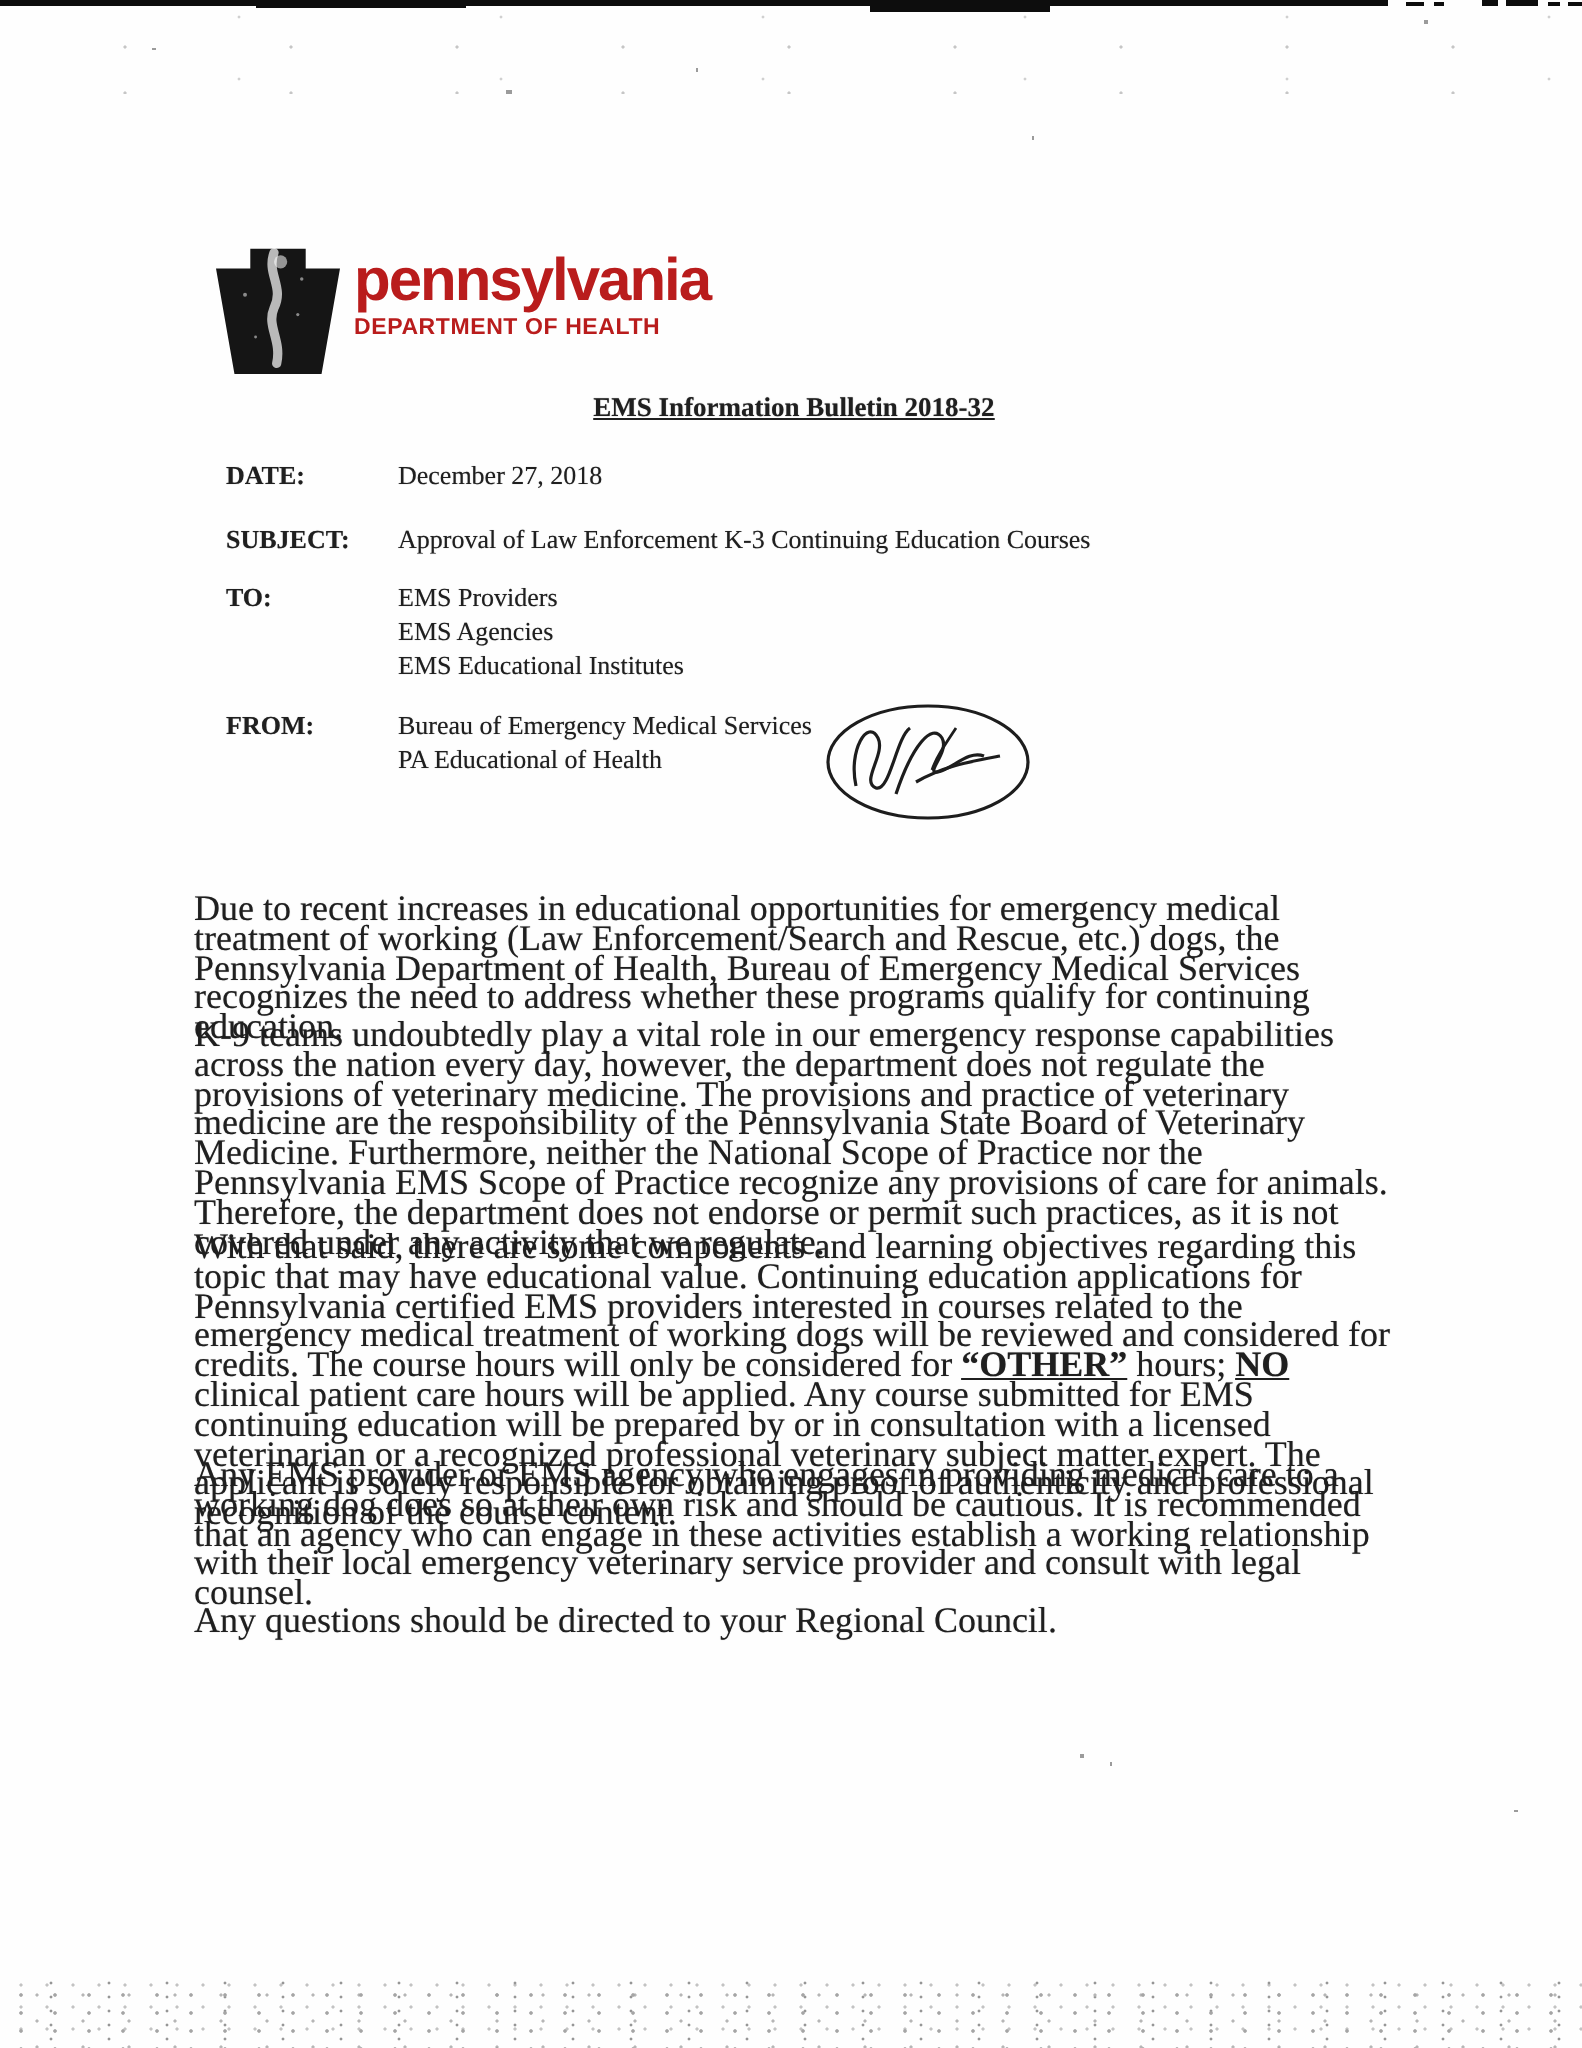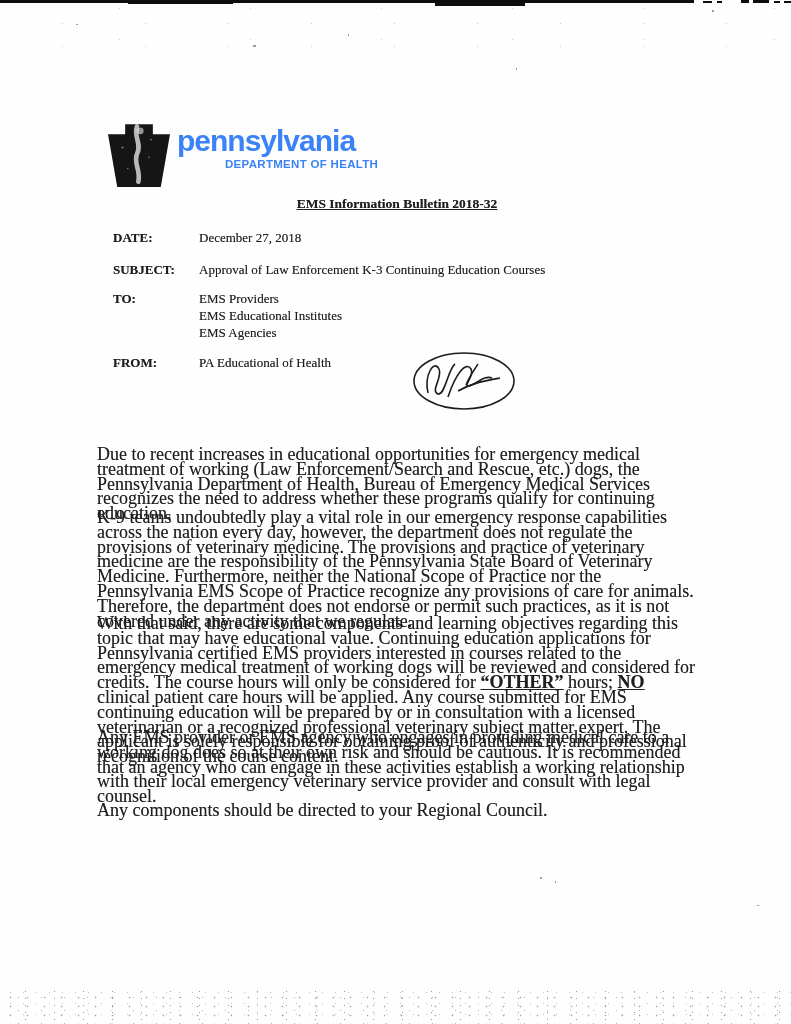--- a/index.html
+++ b/index.html
@@ -33,23 +33,23 @@
       radial-gradient(circle, #9a9a9a 0.6px, transparent 1px),
       radial-gradient(circle, #ababab 0.5px, transparent 0.9px);
     background-size:83px 23px, 131px 31px;
     background-position:21px 5px, 54px 17px;
   }
   .speck{position:absolute;background:#9b9b9b;}
 
   
   .letterhead{position:absolute;left:108px;top:120px;display:flex;align-items:flex-start;}
   .keystone{width:62px;height:68px;display:block;}
-  .lh-text{margin-left:7px;margin-top:6px;font-family:"Liberation Sans", sans-serif;color:#3b82f6;}
+  .lh-text{margin-left:7px;margin-top:6px;font-family:"Liberation Sans", sans-serif;color:#b91c1c;}
   .brand{font-size:30px;font-weight:700;letter-spacing:-1px;line-height:30px;}
-  .dept{font-size:11.5px;font-weight:700;letter-spacing:.3px;margin-top:2px;margin-left:48px;}
+  .dept{font-size:11.5px;font-weight:700;letter-spacing:.3px;margin-top:2px;}
 
   
   .title{
     position:absolute;left:97px;top:196px;width:600px;
     text-align:center;font-size:13.5px;font-weight:700;
     text-decoration:underline;
     text-shadow:0 0 .5px rgba(20,20,20,.55);
   }
 
   
@@ -125,45 +125,46 @@
     <div class="meta-label">SUBJECT:</div>
     <div class="meta-value">
       <div>Approval of Law Enforcement K-3 Continuing Education Courses</div>
     </div>
   </div>
 
   <div class="meta-row" style="top:290px;">
     <div class="meta-label">TO:</div>
     <div class="meta-value">
       <div>EMS Providers</div>
+      <div>EMS Agencies</div>
       <div>EMS Educational Institutes</div>
-      <div>EMS Agencies</div>
     </div>
   </div>
 
   <div class="meta-row" style="top:354px;">
     <div class="meta-label">FROM:</div>
     <div class="meta-value">
+      <div>Bureau of Emergency Medical Services</div>
       <div>PA Educational of Health</div>
     </div>
   </div>
 
   <svg class="signature" viewBox="0 0 104 62" aria-hidden="true">
     <ellipse cx="52" cy="32" rx="50" ry="28" fill="none" stroke="#1d1d1d" stroke-width="1.6"></ellipse>
     <path d="M16,44 C12,26 22,10 27,20 C31,28 18,42 26,45 C33,47 36,20 43,15" fill="none" stroke="#1d1d1d" stroke-width="1.6"></path>
     <path d="M36,48 C44,24 54,12 59,20 C63,27 50,38 57,37 C65,35 72,26 80,29" fill="none" stroke="#1d1d1d" stroke-width="1.6"></path>
     <path d="M46,42 C60,34 72,32 88,29" fill="none" stroke="#1d1d1d" stroke-width="1.6"></path>
     <path d="M66,15 C60,24 56,30 54,36" fill="none" stroke="#1d1d1d" stroke-width="1.4"></path>
   </svg>
 
   <p class="para" style="top:429px;">Due to recent increases in educational opportunities for emergency medical treatment of working (Law Enforcement/Search and Rescue, etc.) dogs, the Pennsylvania Department of Health, Bureau of Emergency Medical Services recognizes the need to address whether these programs qualify for continuing education.</p>
 
   <p class="para" style="top:492px;">K-9 teams undoubtedly play a vital role in our emergency response capabilities across the nation every day, however, the department does not regulate the provisions of veterinary medicine.  The provisions and practice of veterinary medicine are the responsibility of the Pennsylvania State Board of Veterinary Medicine. Furthermore, neither the National Scope of Practice nor the Pennsylvania EMS Scope of Practice recognize any provisions of care for animals. Therefore, the department does not endorse or permit such practices, as it is not covered under any activity that we regulate.</p>
 
   <p class="para" style="top:598px;"><span>With that said, there are some components and learning objectives regarding this topic that may have educational value.  Continuing education applications for Pennsylvania certified EMS providers interested in courses related to the emergency medical treatment of working dogs will be reviewed and considered for credits.  The course hours will only be considered for </span><span class="emph">“OTHER”</span><span> hours; </span><span class="emph">NO</span><span> clinical patient care hours will be applied.  Any course submitted for EMS continuing education will be prepared by or in consultation with a licensed veterinarian or a recognized professional veterinary subject matter expert.  The applicant is solely responsible for obtaining proof of authenticity and professional recognition of the course content.</span></p>
 
   <p class="para" style="top:712px;">Any EMS provider or EMS agency who engages in providing medical care to a working dog does so at their own risk and should be cautious. It is recommended that an agency who can engage in these activities establish a working relationship with their local emergency veterinary service provider and consult with legal counsel.</p>
 
-  <p class="para" style="top:785px;">Any components should be directed to your Regional Council.</p>
+  <p class="para" style="top:785px;">Any questions should be directed to your Regional Council.</p>
 
   <div class="noise bottom-noise"></div>
 
 </div>
 
 </body></html>

